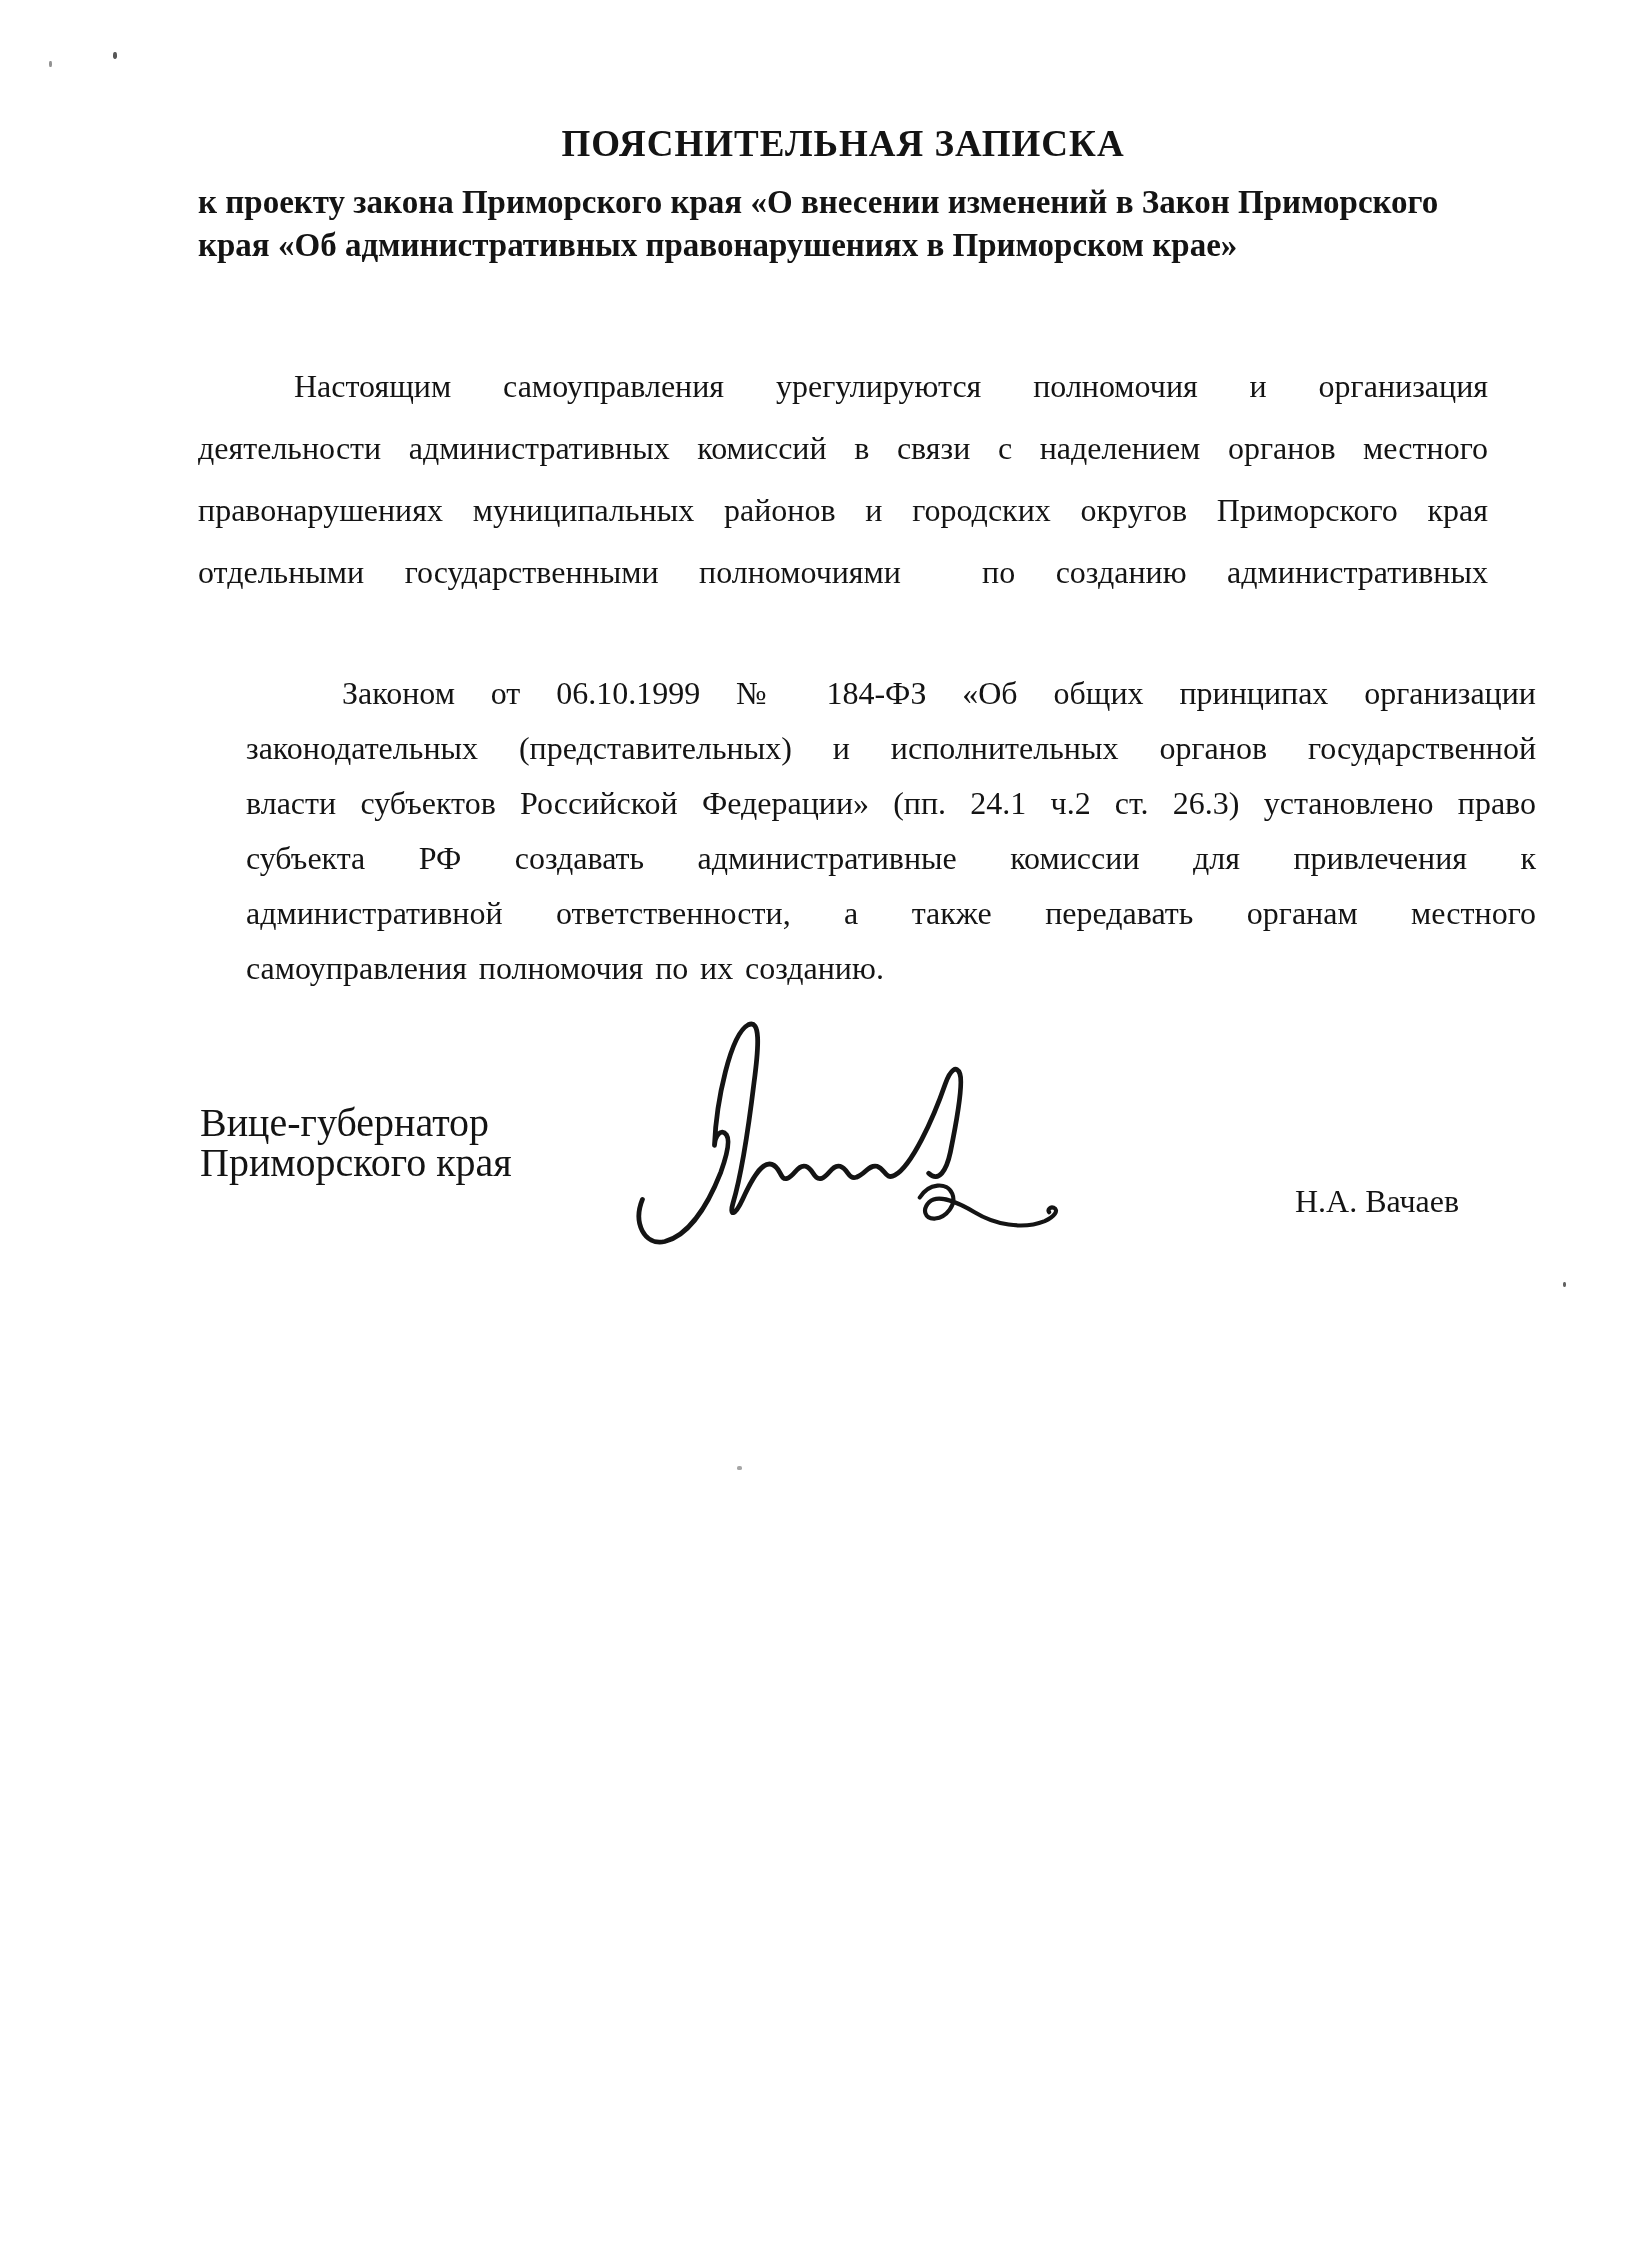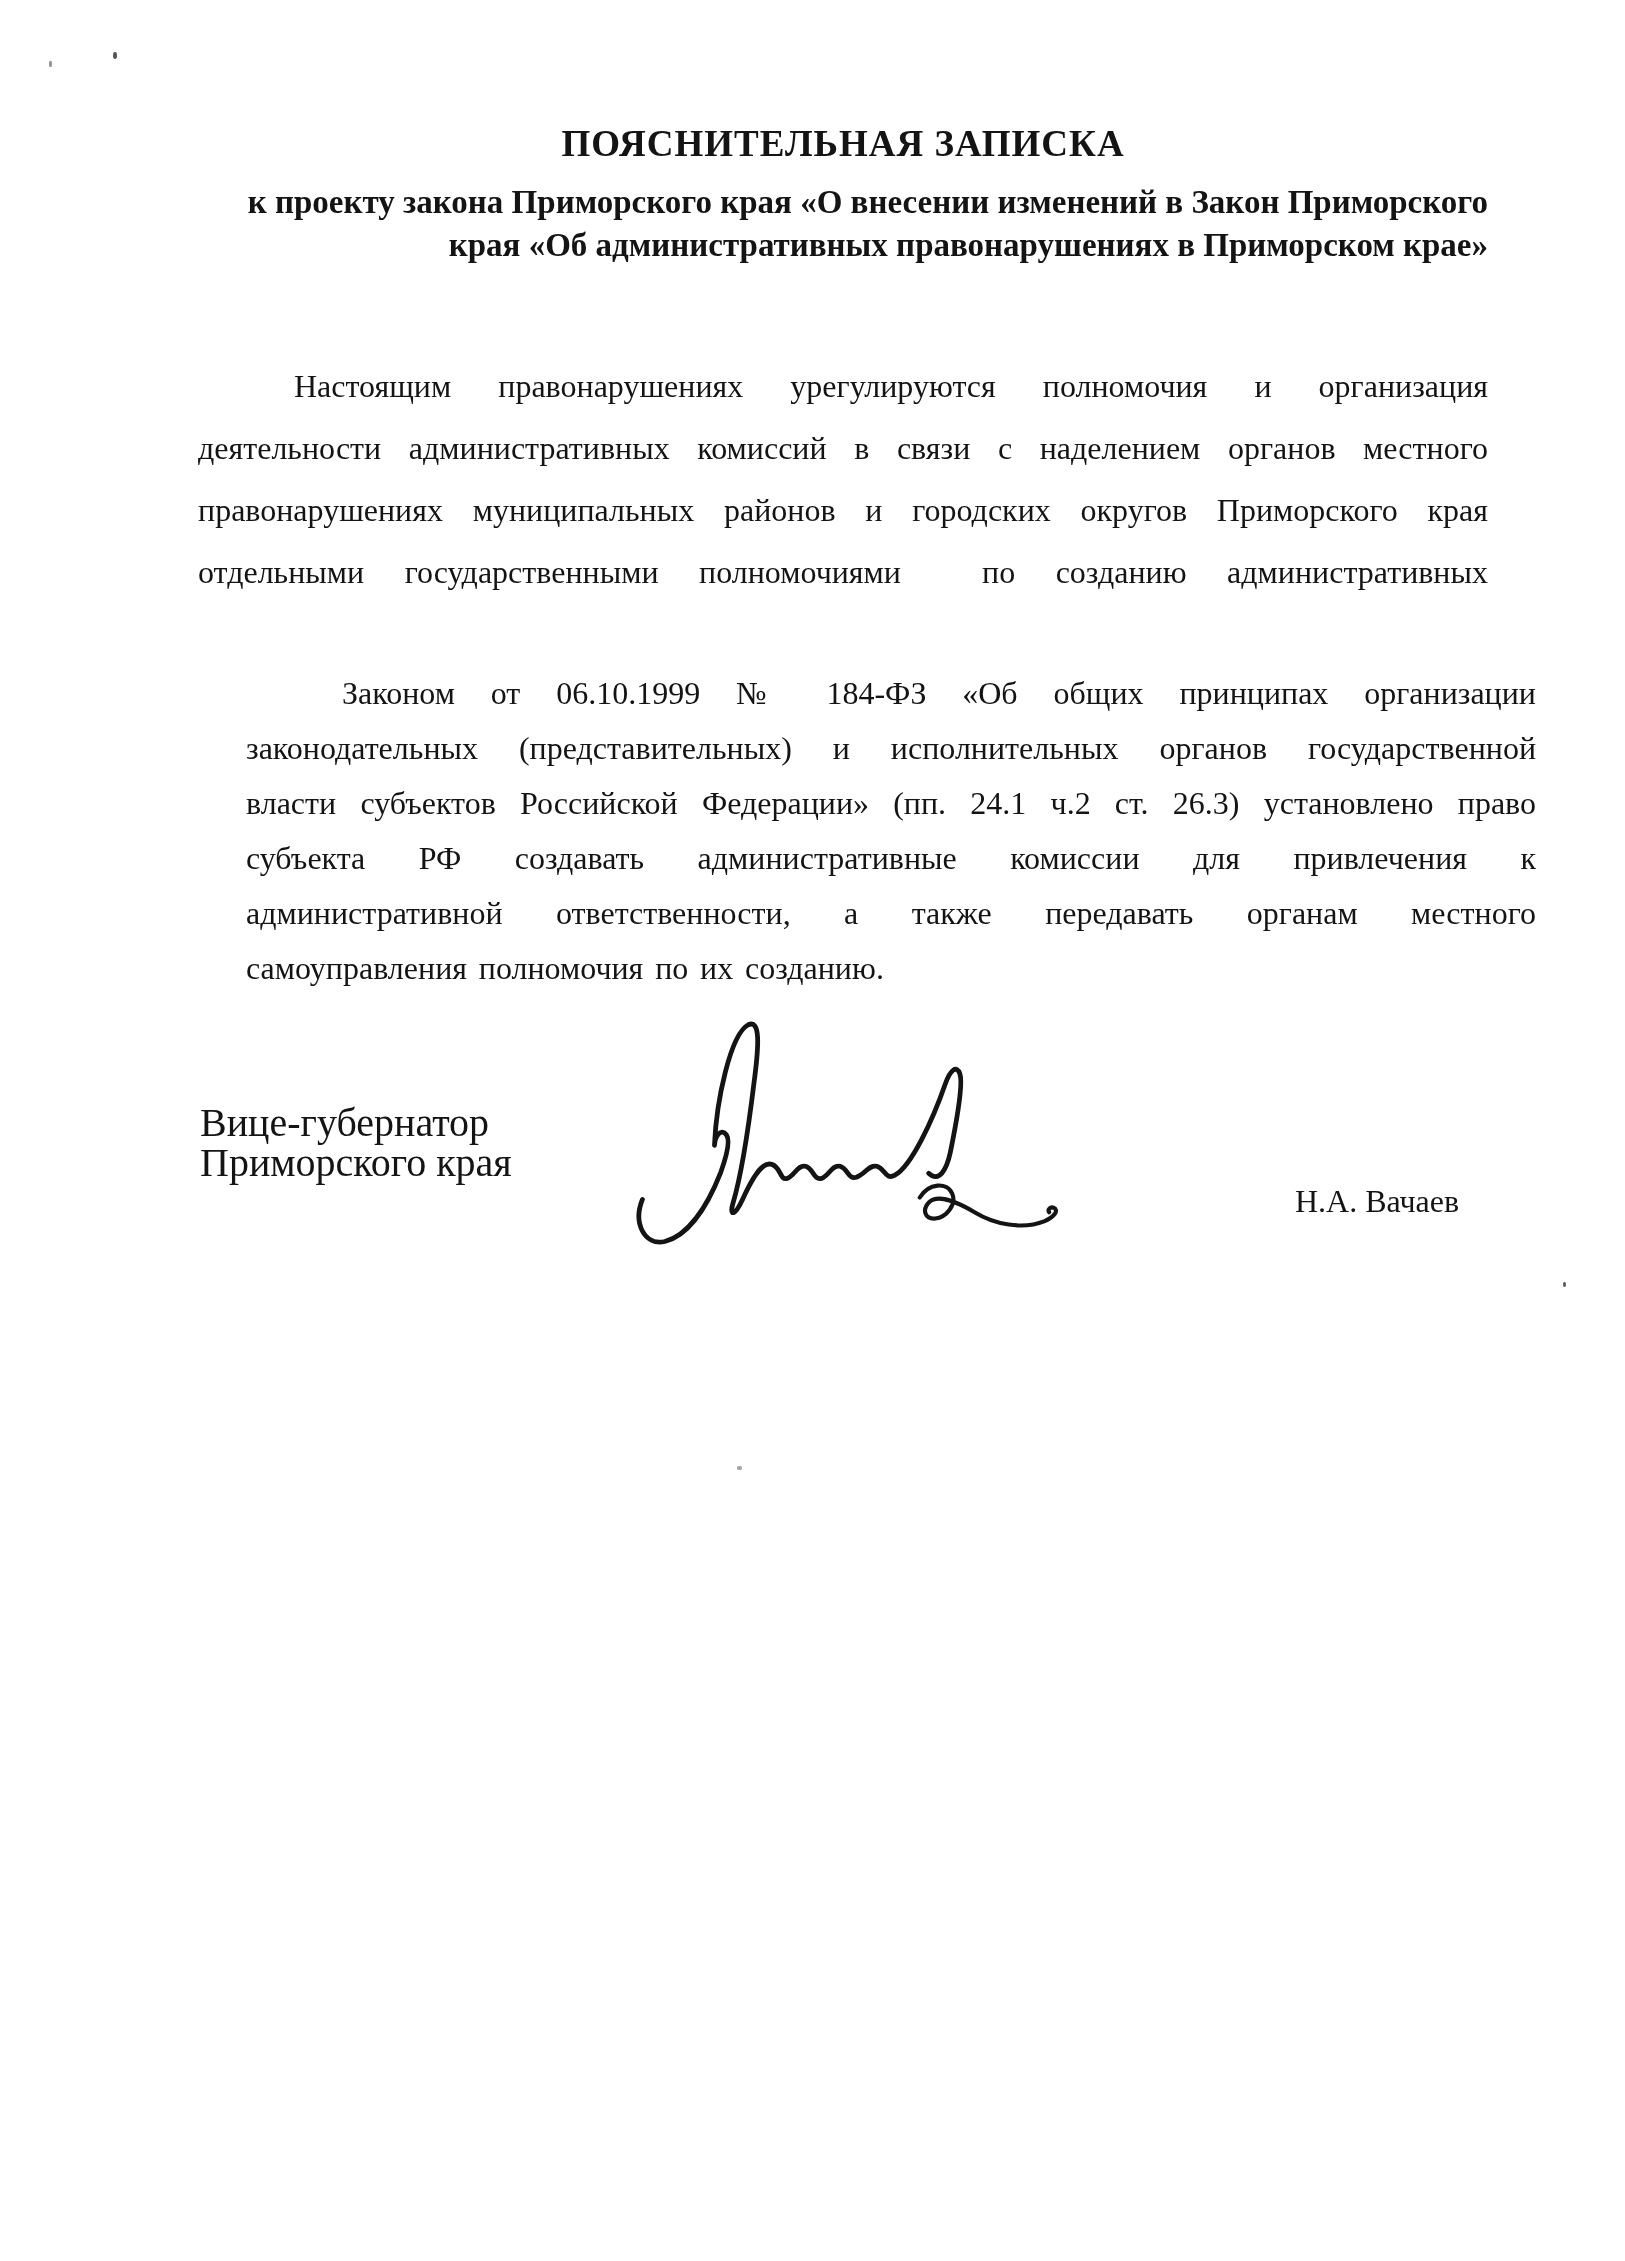--- a/index.html
+++ b/index.html
@@ -18,21 +18,21 @@
     top: 121px;
     text-align: center;
     font-size: 37px;
     font-weight: bold;
     letter-spacing: 1px;
     line-height: 45px;
     font-family: Liberation Serif, serif;
   }
   .doc-subtitle {
     top: 181px;
-    text-align: right;
+    text-align: left;
     font-size: 33px;
     font-weight: bold;
     line-height: 43px;
   }
   .paragraph { font-size: 32px; }
   .para-1 { top: 355px;  line-height: 62px; }
   .para-2 { top: 666px; line-height: 55px; margin-left: 48px; }
   .pline { text-align: justify; text-align-last: justify; word-spacing: 3.8px; }
   .pline.first { padding-left: 96px; }
   .pline.last { text-align: left; text-align-last: left; }
@@ -70,21 +70,21 @@
   <span class="speck speck-d"></span>
 
   <div class="content-col doc-title">ПОЯСНИТЕЛЬНАЯ ЗАПИСКА</div>
 
   <div class="content-col doc-subtitle">
     <div>к проекту закона Приморского края «О внесении изменений в Закон Приморского</div>
     <div>края «Об административных правонарушениях в Приморском крае»</div>
   </div>
 
   <div class="content-col paragraph para-1">
-    <div class="pline first">Настоящим правонарушениях урегулируются полномочия и организация</div>
+    <div class="pline first">Настоящим самоуправления урегулируются полномочия и организация</div>
     <div class="pline">деятельности административных комиссий в связи с наделением органов местного</div>
     <div class="pline">правонарушениях муниципальных районов и городских округов Приморского края</div>
     <div class="pline">отдельными государственными полномочиями&nbsp; по созданию административных</div>
   </div>
 
   <div class="content-col paragraph para-2">
     <div class="pline first">Законом от 06.10.1999 № 184-ФЗ «Об общих принципах организации</div>
     <div class="pline">законодательных (представительных) и исполнительных органов государственной</div>
     <div class="pline">власти субъектов Российской Федерации» (пп. 24.1 ч.2 ст. 26.3) установлено право</div>
     <div class="pline">субъекта РФ создавать административные комиссии для привлечения к</div>

